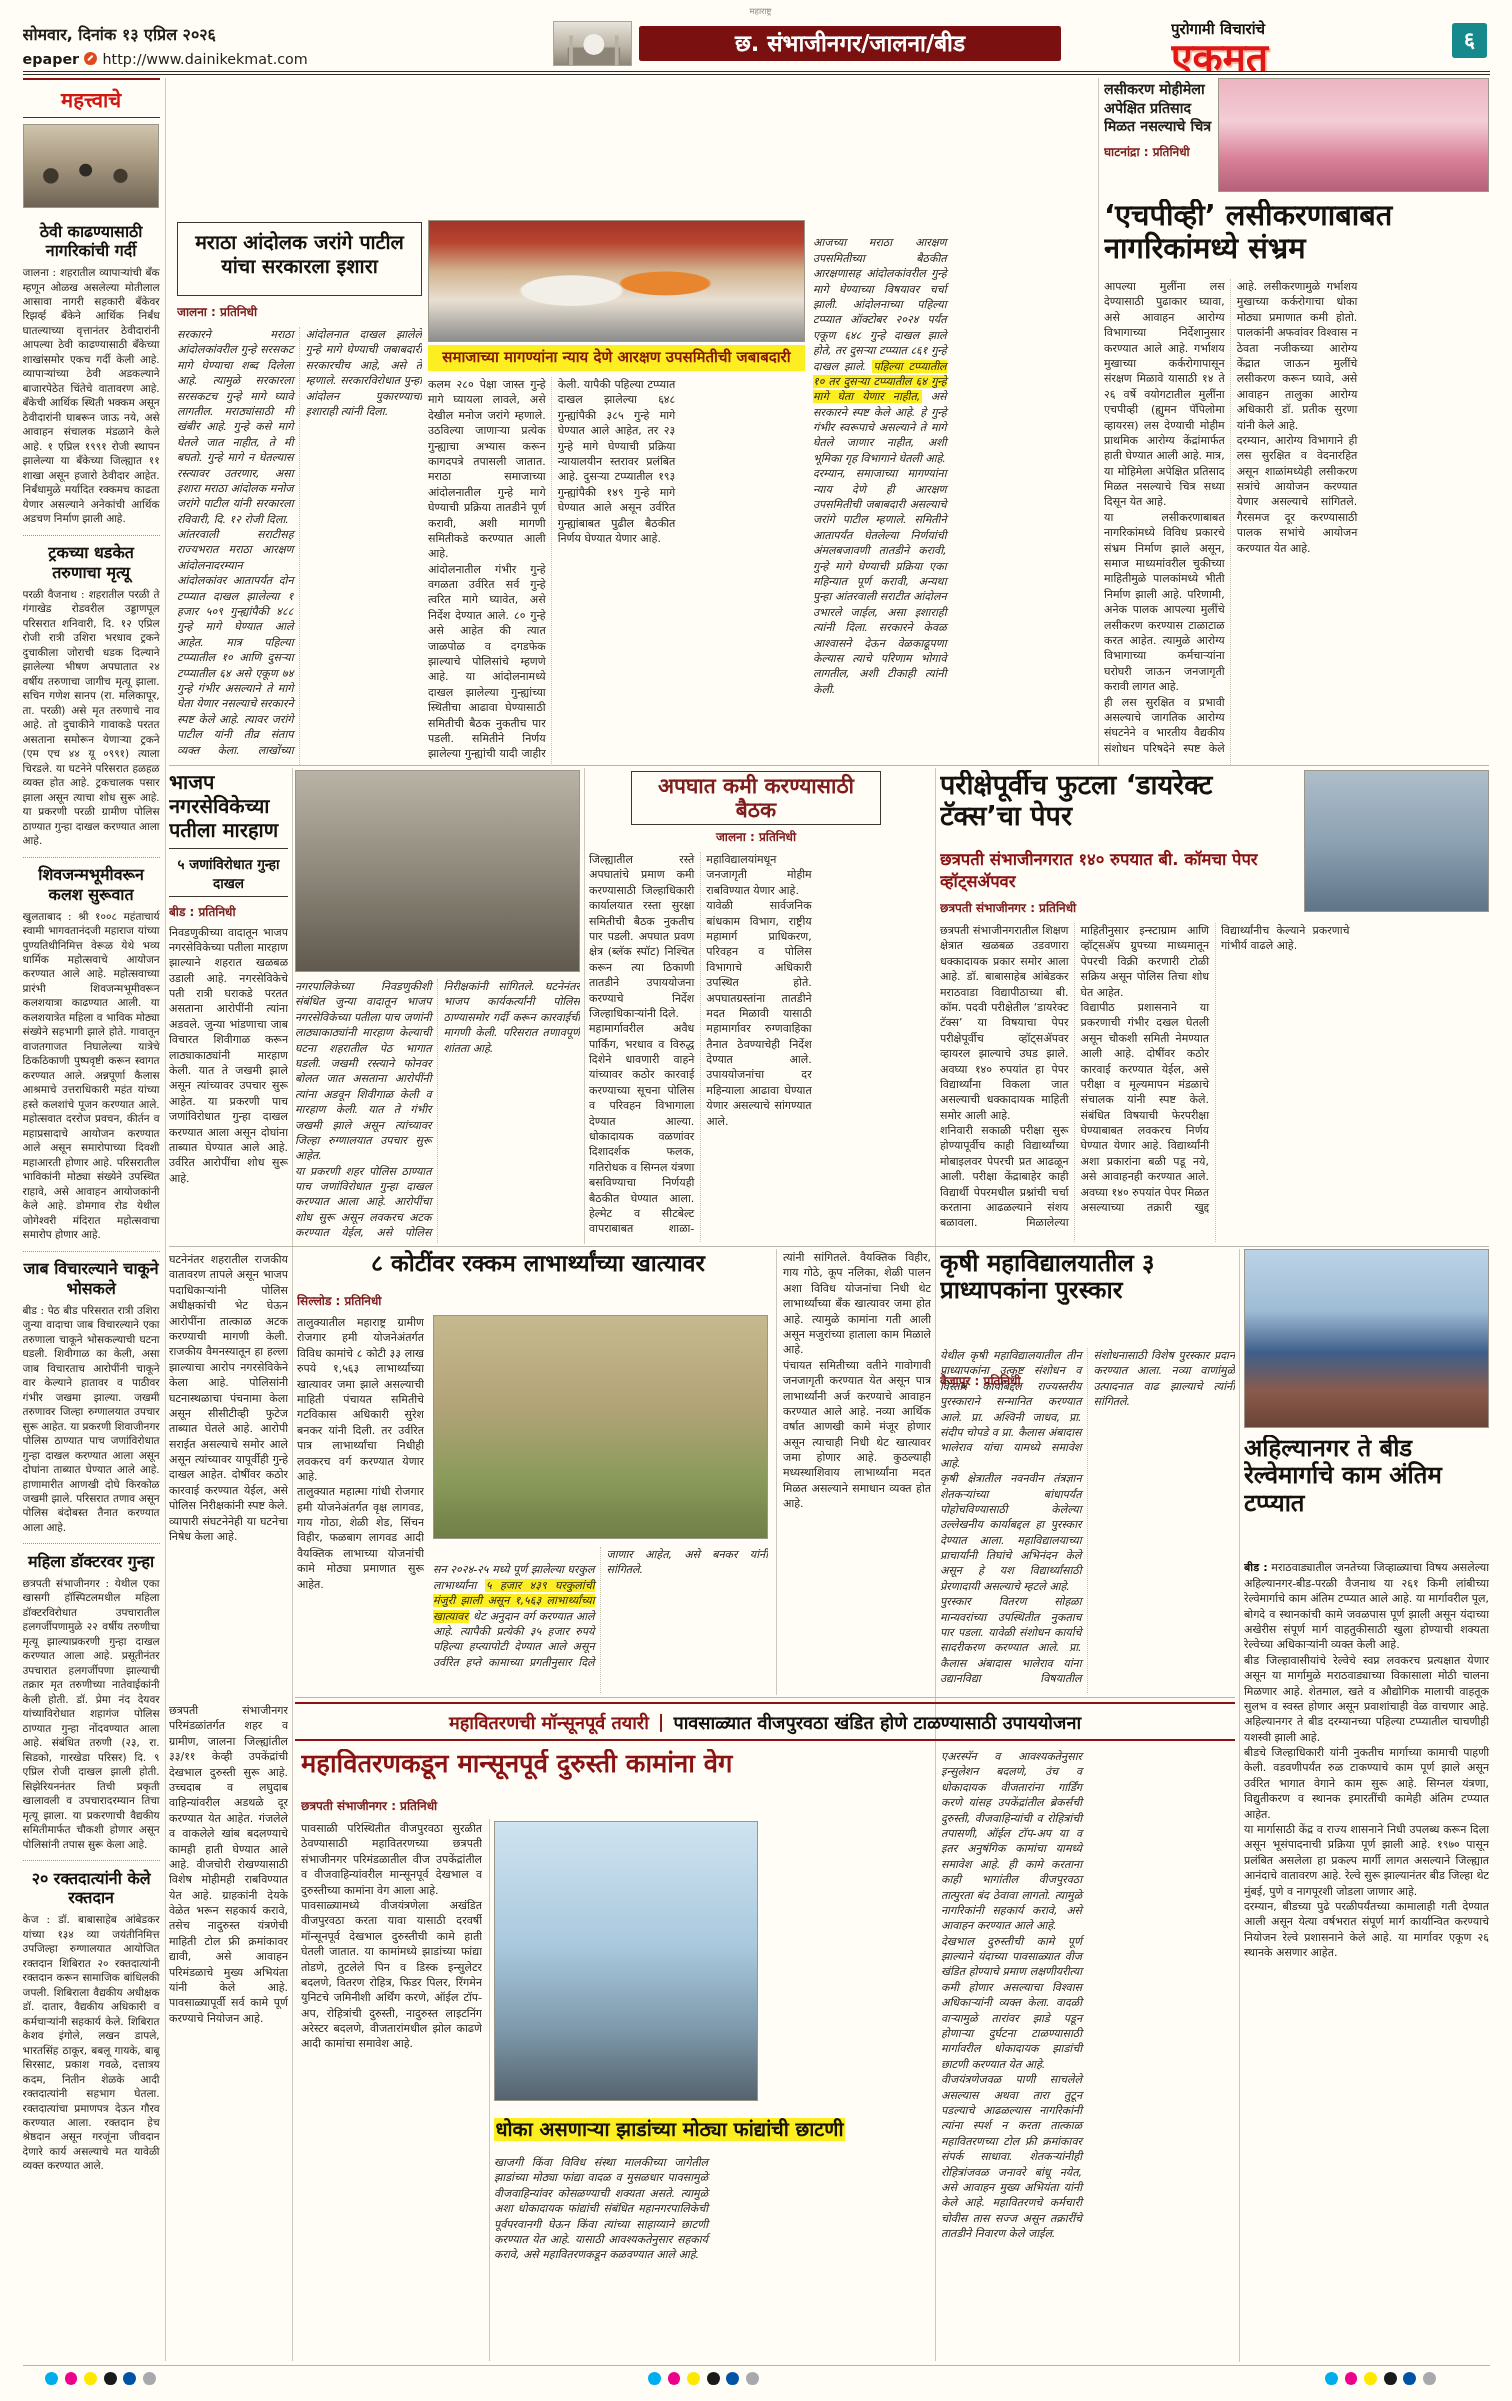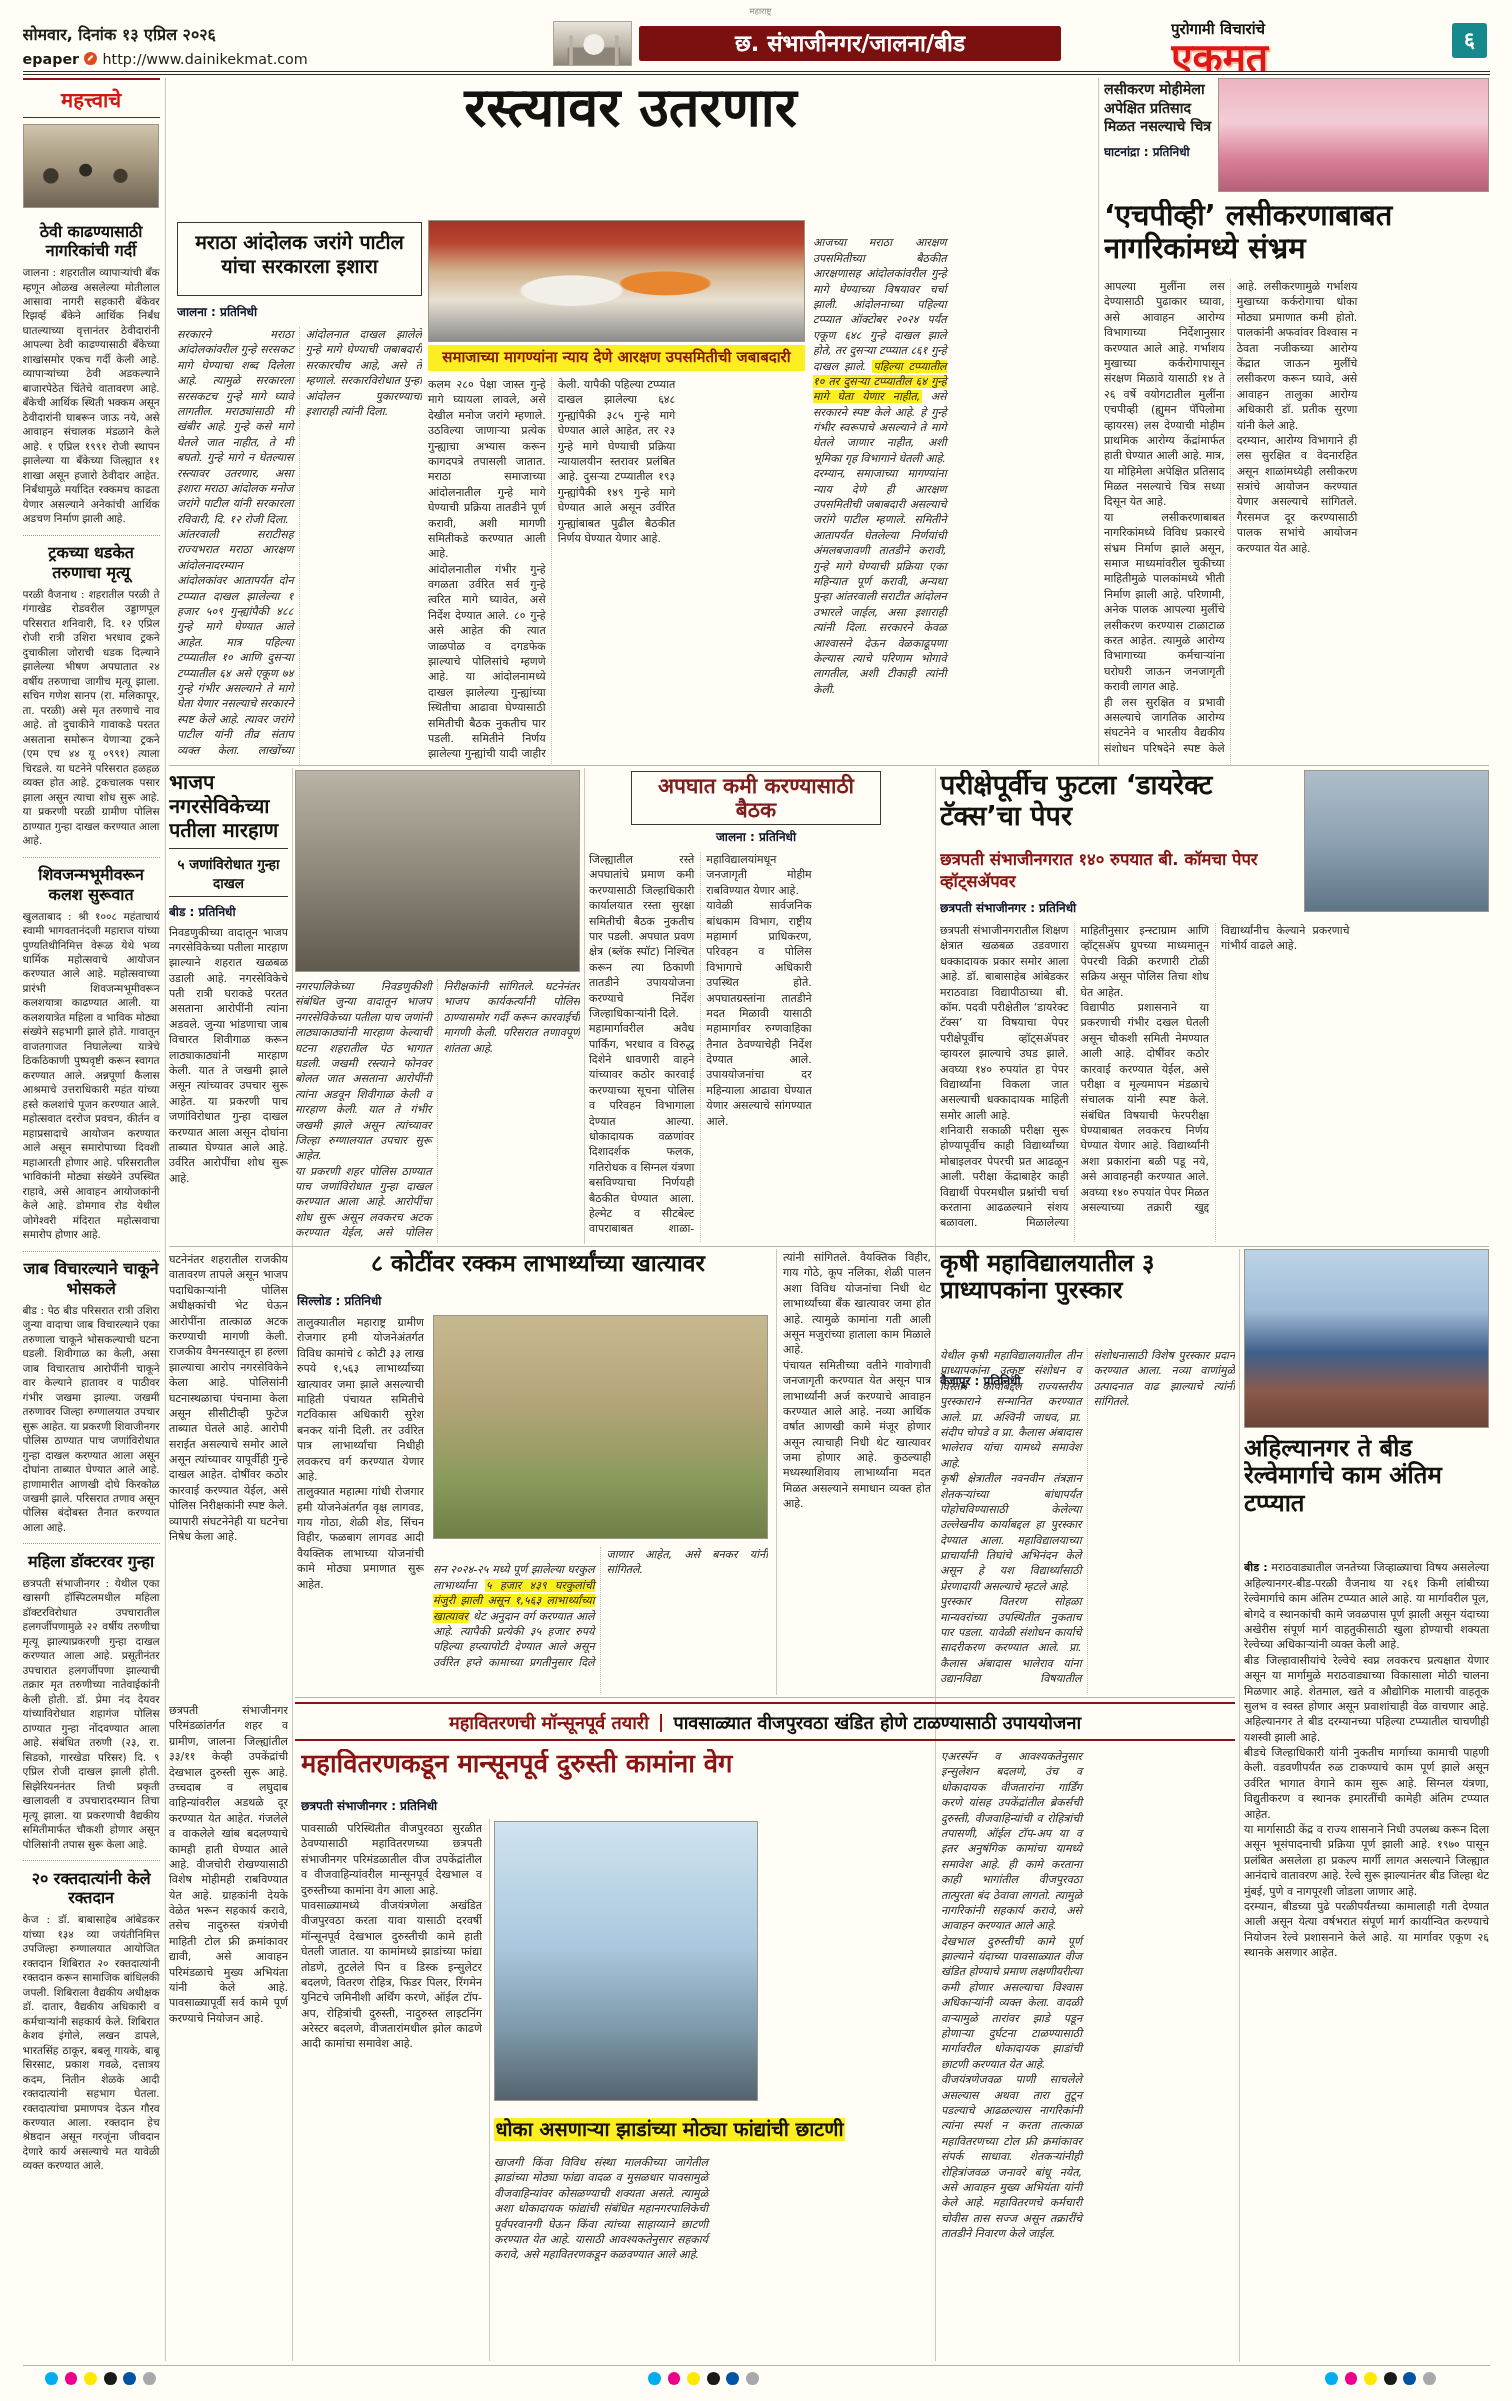--- a/index.html
+++ b/index.html
@@ -19,21 +19,21 @@
     text-align: justify;
     color: #26231f;
     white-space: pre-line;
     overflow: hidden;
     column-fill: auto;
   }
   .cols2 { column-count: 2; column-gap: 12px; column-rule: 0.8px dotted #c6c1b5; font-style: italic; }
   .cols3 { column-count: 3; column-gap: 12px; column-rule: 0.8px dotted #c6c1b5; }
   .cols4 { column-count: 4; column-gap: 12px; column-rule: 0.8px dotted #c6c1b5; }
   .headline { font-weight: bold; color: #14110e; line-height: 1.14; }
-  .byline { color: #0f172a; font-weight: bold; font-size: 12px; }
+  .byline { color: #7f1d1d; font-weight: bold; font-size: 12px; }
   .subhead { font-weight: bold; color: #22201c; }
   .maroon { color: #8a1211; }
   .hl-yellow { background: #fdee21; padding: 0 1.5px; }
   .vrule { position: absolute; width: 0; border-left: 0.8px solid #cdc8bc; }
   .hrule { position: absolute; height: 0; border-top: 0.8px solid #b9b4a8; }
   .kicker-box { border: 1.5px solid #3a3630; padding: 7.5px 6px; text-align: center; font-weight: bold; font-size: 19.6px; line-height: 1.25; color: #14110e; }
   .boxed-head { border: 1.5px solid #3a3630; text-align: center; font-weight: bold; font-size: 21px; line-height: 1.12; color: #7f1d1d; padding: 3px; }
   .sub-box { border-top: 1.5px solid #3a3630; border-bottom: 1.5px solid #3a3630; text-align: center; font-weight: bold; font-size: 13.6px; padding: 4.5px 1.5px; color: #14110e; }
   .caption-strip { background: #fdee21; color: #8a1211; font-weight: bold; font-size: 15px; text-align: center; line-height: 25.6px; }
 
@@ -149,21 +149,20 @@
 <div class="vrule" style="left:584px;top:768px;height:476px;"></div>
 <div class="vrule" style="left:935px;top:768px;height:1593px;"></div>
 <div class="vrule" style="left:1239px;top:1249px;height:1113px;"></div>
 <div class="vrule" style="left:776px;top:1249px;height:446px;"></div>
 <div class="vrule" style="left:489px;top:1819px;height:542px;"></div>
 <div class="hrule" style="left:169px;top:765px;width:1320px;"></div>
 <div class="hrule" style="left:169px;top:1246px;width:1320px;"></div>
 <div class="hrule" style="left:295px;top:1697px;width:940px;"></div>
 
 <div class="abs headline center" style="left:173px;top:77px;width:915px;height:136px;font-size:54px;">
-  <div>रस्त्यावर उतरणार</div>
 </div>
 
 <div class="abs kicker-box" style="left:177px;top:222px;width:245px;height:74px;">मराठा आंदोलक जरांगे पाटील यांचा सरकारला इशारा</div>
 <div class="abs byline" style="left:177px;top:303px;width:245px;height:18px;">जालना : प्रतिनिधी</div>
 <div class="abs body-text cols2" style="left:177px;top:327px;width:245px;height:438px;">सरकारने मराठा आंदोलकांवरील गुन्हे सरसकट मागे घेण्याचा शब्द दिलेला आहे. त्यामुळे सरकारला सरसकटच गुन्हे मागे घ्यावे लागतील. मराठ्यांसाठी मी खंबीर आहे. गुन्हे कसे मागे घेतले जात नाहीत, ते मी बघतो. गुन्हे मागे न घेतल्यास रस्त्यावर उतरणार, असा इशारा मराठा आंदोलक मनोज जरांगे पाटील यांनी सरकारला रविवारी, दि. १२ रोजी दिला.
 आंतरवाली सराटीसह राज्यभरात मराठा आरक्षण आंदोलनादरम्यान आंदोलकांवर आतापर्यंत दोन टप्प्यात दाखल झालेल्या १ हजार ५०९ गुन्ह्यांपैकी ४८८ गुन्हे मागे घेण्यात आले आहेत. मात्र पहिल्या टप्प्यातील १० आणि दुसऱ्या टप्प्यातील ६४ असे एकूण ७४ गुन्हे गंभीर असल्याने ते मागे घेता येणार नसल्याचे सरकारने स्पष्ट केले आहे. त्यावर जरांगे पाटील यांनी तीव्र संताप व्यक्त केला. लाखोंच्या आंदोलनात दाखल झालेले गुन्हे मागे घेण्याची जबाबदारी सरकारचीच आहे, असे ते म्हणाले. सरकारविरोधात पुन्हा आंदोलन पुकारण्याचा इशाराही त्यांनी दिला.</div>
 
 <div class="abs ph ph-lead" style="left:428px;top:220px;width:377px;height:122px;"></div>
 <div class="abs caption-strip" style="left:428px;top:345px;width:377px;height:25.6px;">समाजाच्या मागण्यांना न्याय देणे आरक्षण उपसमितीची जबाबदारी</div>
 <div class="abs body-text cols3" style="left:428px;top:377px;width:377px;height:389px;">कलम २८० पेक्षा जास्त गुन्हे मागे घ्यायला लावले, असे देखील मनोज जरांगे म्हणाले. उठविल्या जाणाऱ्या प्रत्येक गुन्ह्याचा अभ्यास करून कागदपत्रे तपासली जातात. मराठा समाजाच्या आंदोलनातील गुन्हे मागे घेण्याची प्रक्रिया तातडीने पूर्ण करावी, अशी मागणी समितीकडे करण्यात आली आहे.

